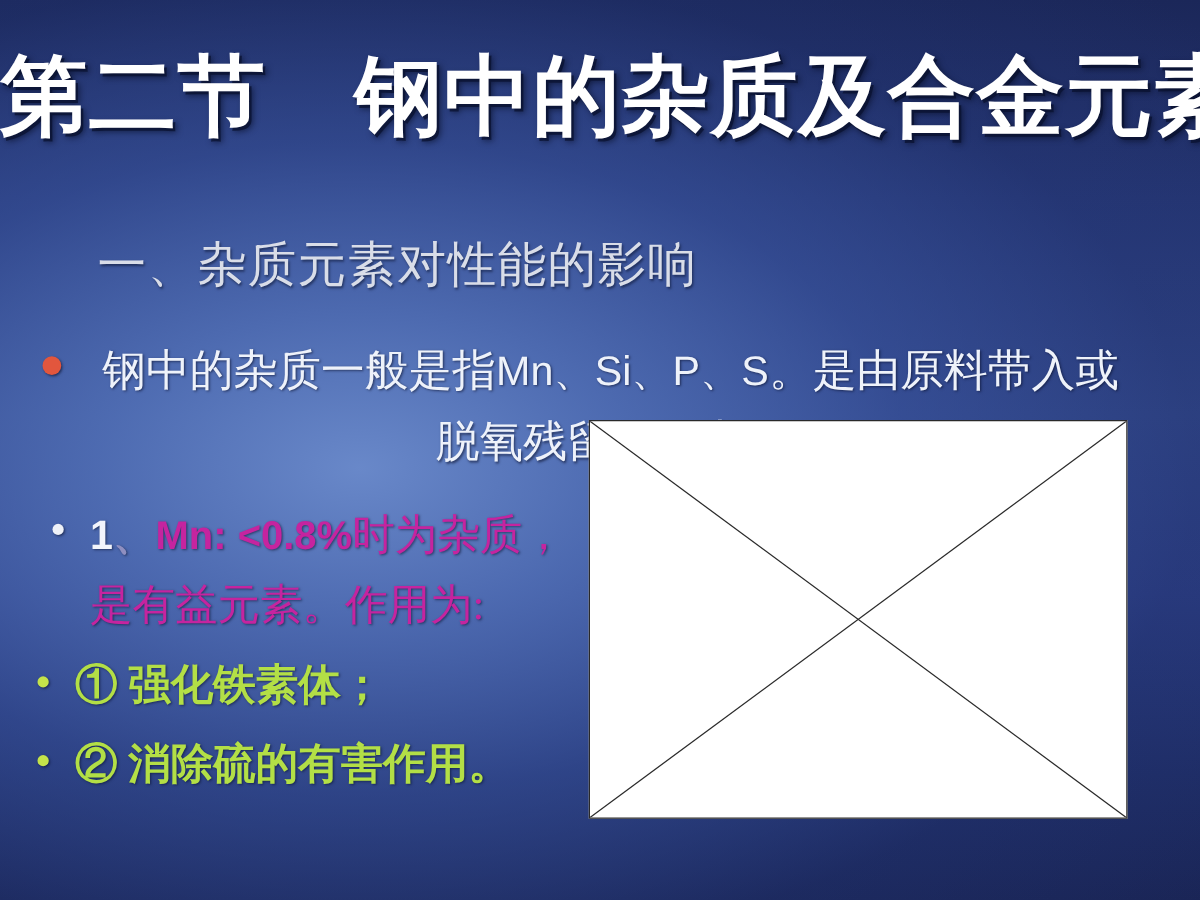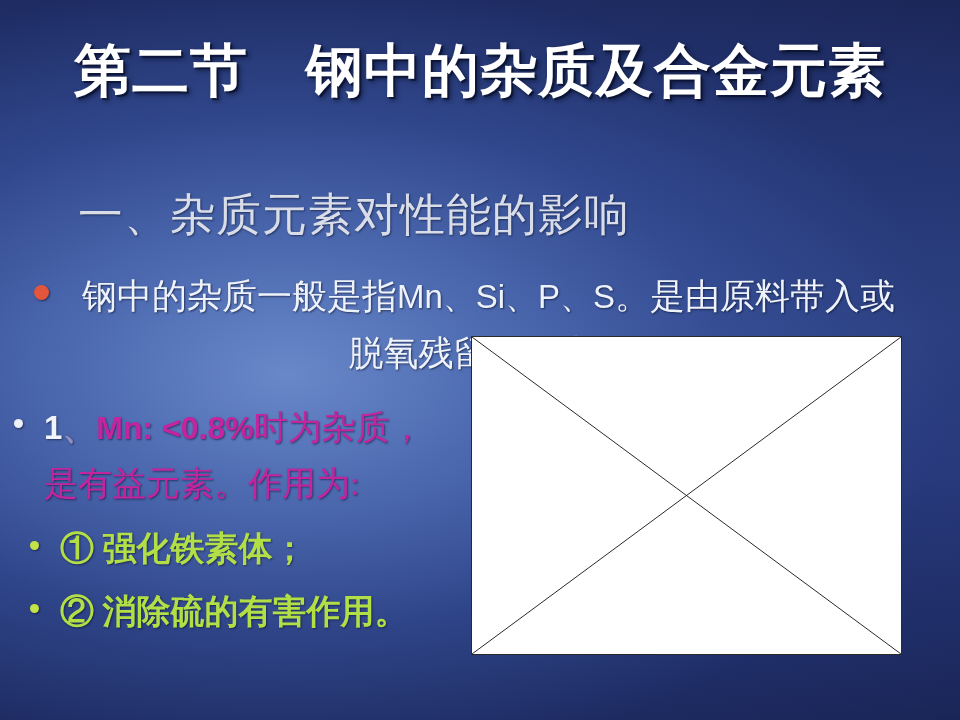--- a/index.html
+++ b/index.html
@@ -36,37 +36,37 @@
   }
 
   
   .title {
     position: absolute;
     left: 0;
     top: 40px;
     width: 960px;
     text-align: center;
     color: #ffffff;
-    font-size: 57px;
+    font-size: 70px;
     font-weight: bold;
     letter-spacing: 1px;
     line-height: 1.1;
     white-space: pre;
     text-shadow:
        2px 2px 0 rgba(10,18,48,0.75),
        3px 3px 5px rgba(5,10,30,0.60);
   }
 
   
   .subhead {
     position: absolute;
     left: 78px;
     top: 185px;
     color: #d9dde8;
-    font-size: 45px;
+    font-size: 39px;
     font-weight: normal;
     letter-spacing: 1px;
     white-space: pre;
     text-shadow: 1px 1px 2px rgba(8,14,40,0.55);
   }
 
   
   .blk {
     position: absolute;
     display: flex;
@@ -125,21 +125,21 @@
     text-shadow: 1px 1px 2px rgba(8,14,40,0.6);
     max-width: 845px;
   }
   #blk-impurities .latin {
     font-family: "Liberation Sans", "DejaVu Sans", sans-serif;
     font-size: 33px;
   }
 
   
   #blk-mn {
-    left: 14px;
+    left: 42px;
     top: 400px;
     width: 430px;
   }
   #blk-mn .btext {
     font-size: 34px;
     line-height: 56px;
     color: #c5249f;
     text-shadow: 1px 1px 2px rgba(8,14,40,0.55);
   }
   #blk-mn .num {

